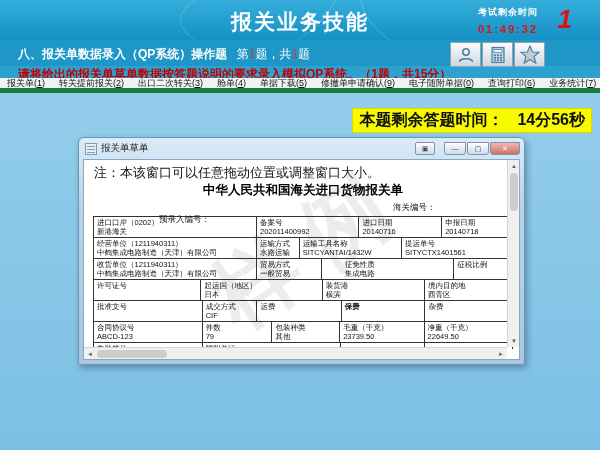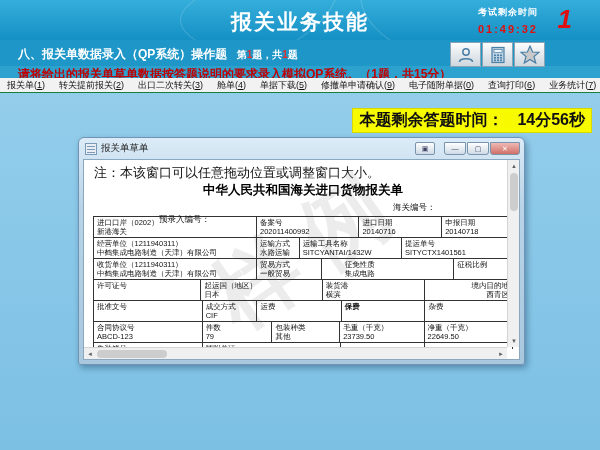--- a/index.html
+++ b/index.html
@@ -15,32 +15,32 @@
     color:#fff; font-size:21px; font-weight:bold; letter-spacing:2px; }
   #timer-wrap { position:absolute; right:62px; top:6px; text-align:center; }
   #timer-label { color:#fff; font-size:9px; font-weight:bold; letter-spacing:1px; }
   #timer-value { color:#e01010; font-size:11px; font-weight:bold; letter-spacing:2px; margin-top:4px; }
   #question-number { position:absolute; right:28px; top:4px; color:#e01010;
     font-size:26px; font-weight:bold; font-style:italic; }
 
   
   #taskbar { position:absolute; left:0; top:40px; width:600px; height:26px; background:#1e96c8; }
   #task-title { position:absolute; left:18px; top:6px; color:#fff; font-size:12px; font-weight:bold; }
-  #task-count { font-size:10px; font-weight:bold; color:#fff; margin-left:6px; }
+  #task-count { font-size:12px; font-weight:normal; color:#fff; margin-left:6px; }
   #task-count .num { color:#e03030; }
   #instruction-bar { position:absolute; left:0; top:66px; width:600px; height:12px; background:#2da2cf; }
   #instruction { position:absolute; left:18px; top:0px; color:#c00000; font-size:12px; font-weight:bold; }
   #toolbar { position:absolute; right:55px; top:42px; height:25px; display:flex; }
   .tool-btn { width:31px; height:25px; margin-left:1px; border:1px solid #8aa4b6;
     background:linear-gradient(#fdfdfd,#dfe5ea 60%,#cfd8df); display:flex;
     align-items:center; justify-content:center; cursor:pointer; }
 
   
   #menubar { position:absolute; left:0; top:78px; width:600px; height:15px;
-    background:#f2f2f2; border-bottom:1px solid #15803d; display:flex; align-items:center; }
+    background:#f2f2f2; border-bottom:5px solid #15803d; display:flex; align-items:center; }
   .menu-item { font-size:9px; color:#111; padding:0 7px; cursor:pointer; white-space:nowrap; }
   .menu-item u { text-decoration:underline; }
 
   
   #desktop { position:absolute; left:0; top:93px; width:600px; height:357px;
     background:linear-gradient(#93cdeb,#7cc0e4); }
   #timer-banner { position:absolute; right:8px; top:15px; background:#f8fa00;
     border:1px solid #d8d800; padding:1px 6px; font-size:16px; font-weight:bold; color:#101010; }
   #timer-banner .val { margin-left:14px; }
 
@@ -261,21 +261,21 @@
                   <div class="val"></div>
                 </div>
                 <div class="t-cell" style="flex: 0 0 29%;">
                   <div class="lbl">起运国（地区）</div>
                   <div class="val">日本</div>
                 </div>
                 <div class="t-cell" style="flex: 0 0 24.5%;">
                   <div class="lbl">装货港</div>
                   <div class="val">横滨</div>
                 </div>
-                <div class="t-cell" style="flex: 0 0 20.8%; text-align: right;">
+                <div class="t-cell" style="flex: 0 0 20.8%;">
                   <div class="lbl">境内目的地</div>
                   <div class="val">西青区</div>
                 </div>
               </div>
               <div class="t-row">
                 <div class="t-cell" style="flex: 0 0 26%;">
                   <div class="lbl">批准文号</div>
                   <div class="val"></div>
                 </div>
                 <div class="t-cell" style="flex: 0 0 13.1%;">

